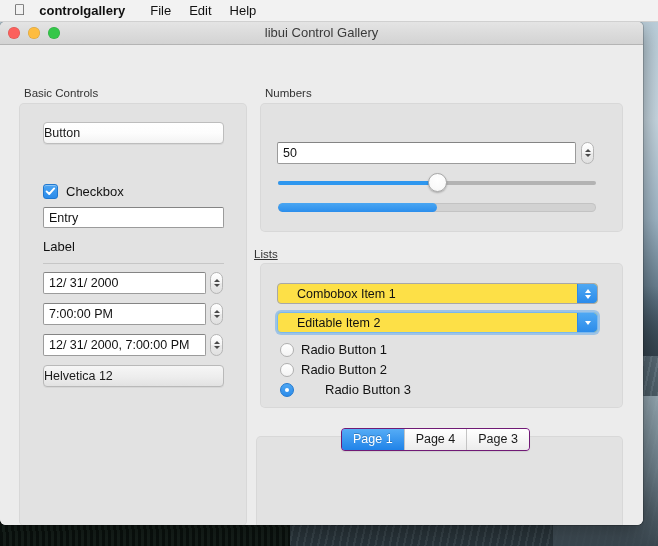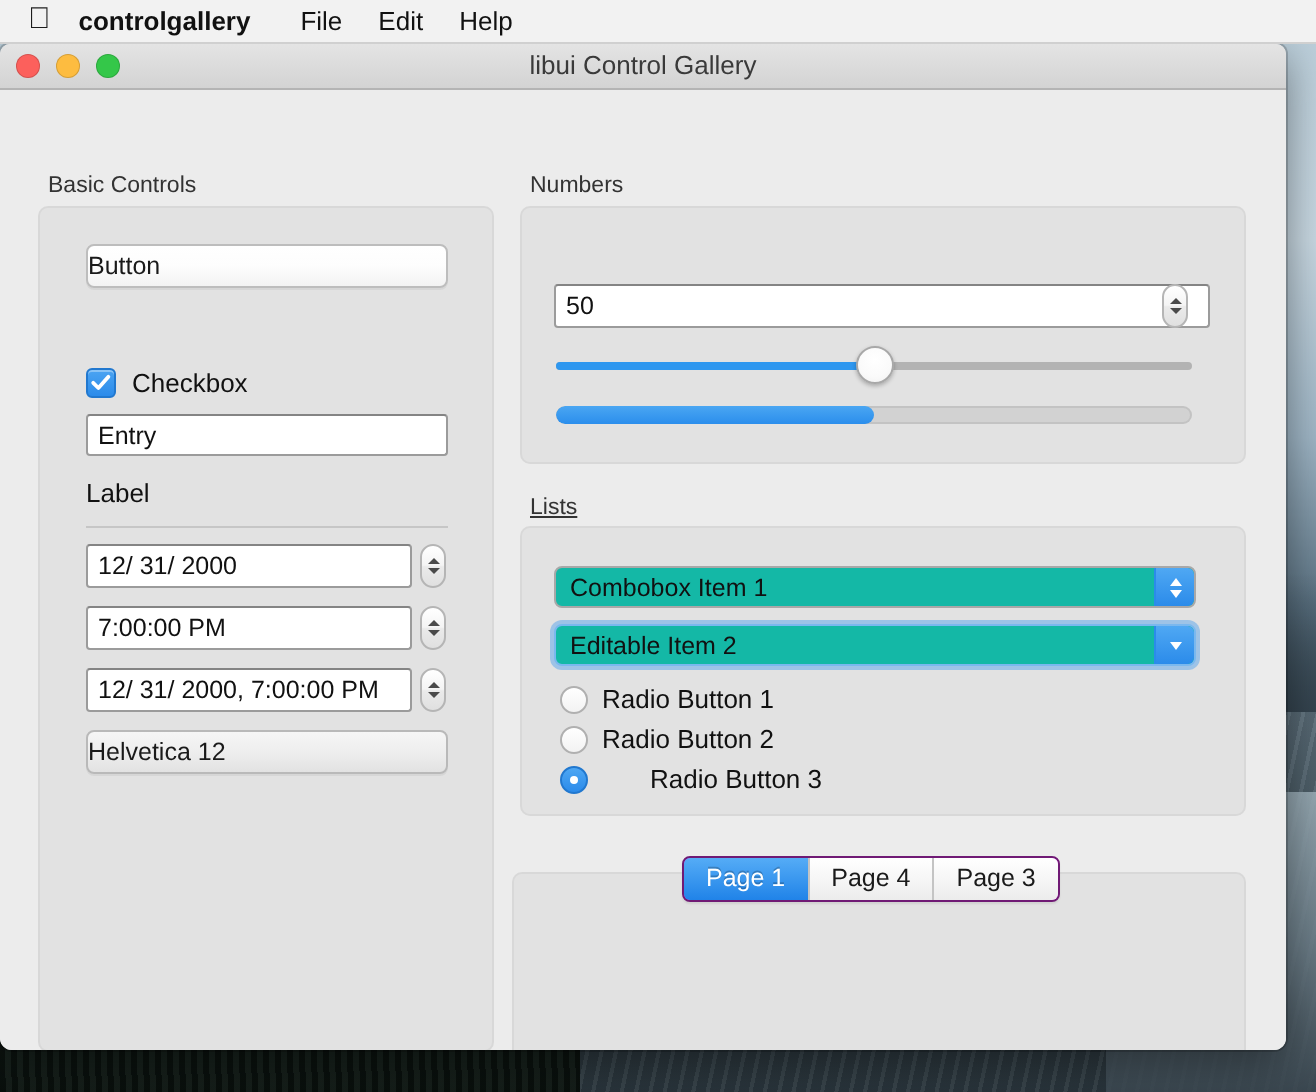--- a/index.html
+++ b/index.html
@@ -207,27 +207,27 @@
   .progress .pfill {
     height: 100%;
     background: linear-gradient(to bottom, #4aa6f2 0%, #2b8eec 100%);
     border-radius: 5px;
   }
 
   
   .combo {
     position: absolute;
     height: 21px;
-    background: #14b8a6;
+    background: #fde047;
     border: 1px solid #a8a8a8;
     border-radius: 4px;
     box-sizing: border-box;
     display: flex; align-items: center;
     font-size: 12.5px; color: #111;
-    padding-left: 7px;
+    padding-left: 19px;
     cursor: default;
     overflow: hidden;
   }
   .combo .arrowbox {
     position: absolute; right: 0; top: 0; bottom: 0;
     width: 19px;
     background: linear-gradient(to bottom, #4fa8f3 0%, #2b8bea 100%);
     border-left: 1px solid #2b8bea;
     border-radius: 0 3px 3px 0;
     display: flex; flex-direction: column;
@@ -363,37 +363,37 @@
     <div class="stepper" style="left:210px; top:289px;">
       <i class="ar up"></i>
       <i class="ar dn"></i>
     </div>
 
     <div class="push-btn font-btn" style="left:43px; top:320px; width:181px; height:22px; line-height:20px;">Helvetica 12</div>
 
     <div class="group-label" style="left:265px; top:42px;">Numbers</div>
     <div class="groupbox" style="left:260px; top:58px; width:363px; height:129px;"></div>
 
-    <div class="txt-field" style="left:277px; top:97px; width:328px; height:22px;">50</div>
+    <div class="txt-field" style="left:277px; top:97px; width:299px; height:22px;">50</div>
     <div class="stepper" style="left:581px; top:97px;">
       <i class="ar up"></i>
       <i class="ar dn"></i>
     </div>
 
     <div class="slider" style="left:278px; top:128px; width:318px;">
       <div class="track"></div>
       <div class="fill" style="width:50%;"></div>
       <div class="thumb" style="left:calc(50% - 9.5px);"></div>
     </div>
 
     <div class="progress" style="left:278px; top:158px; width:318px;">
       <div class="pfill" style="width:50%;"></div>
     </div>
 
-    <div class="group-label" style="left:265px; top:203px;text-decoration:underline;">Lists</div>
+    <div class="group-label" style="left:254px; top:203px;text-decoration:underline;">Lists</div>
     <div class="groupbox" style="left:260px; top:218px; width:363px; height:145px;"></div>
 
     <div class="combo" style="left:277px; top:238px; width:321px;">
       <span>Combobox Item 1</span>
       <span class="arrowbox">
         <i class="ar up"></i>
         <i class="ar dn"></i>
       </span>
     </div>
 

